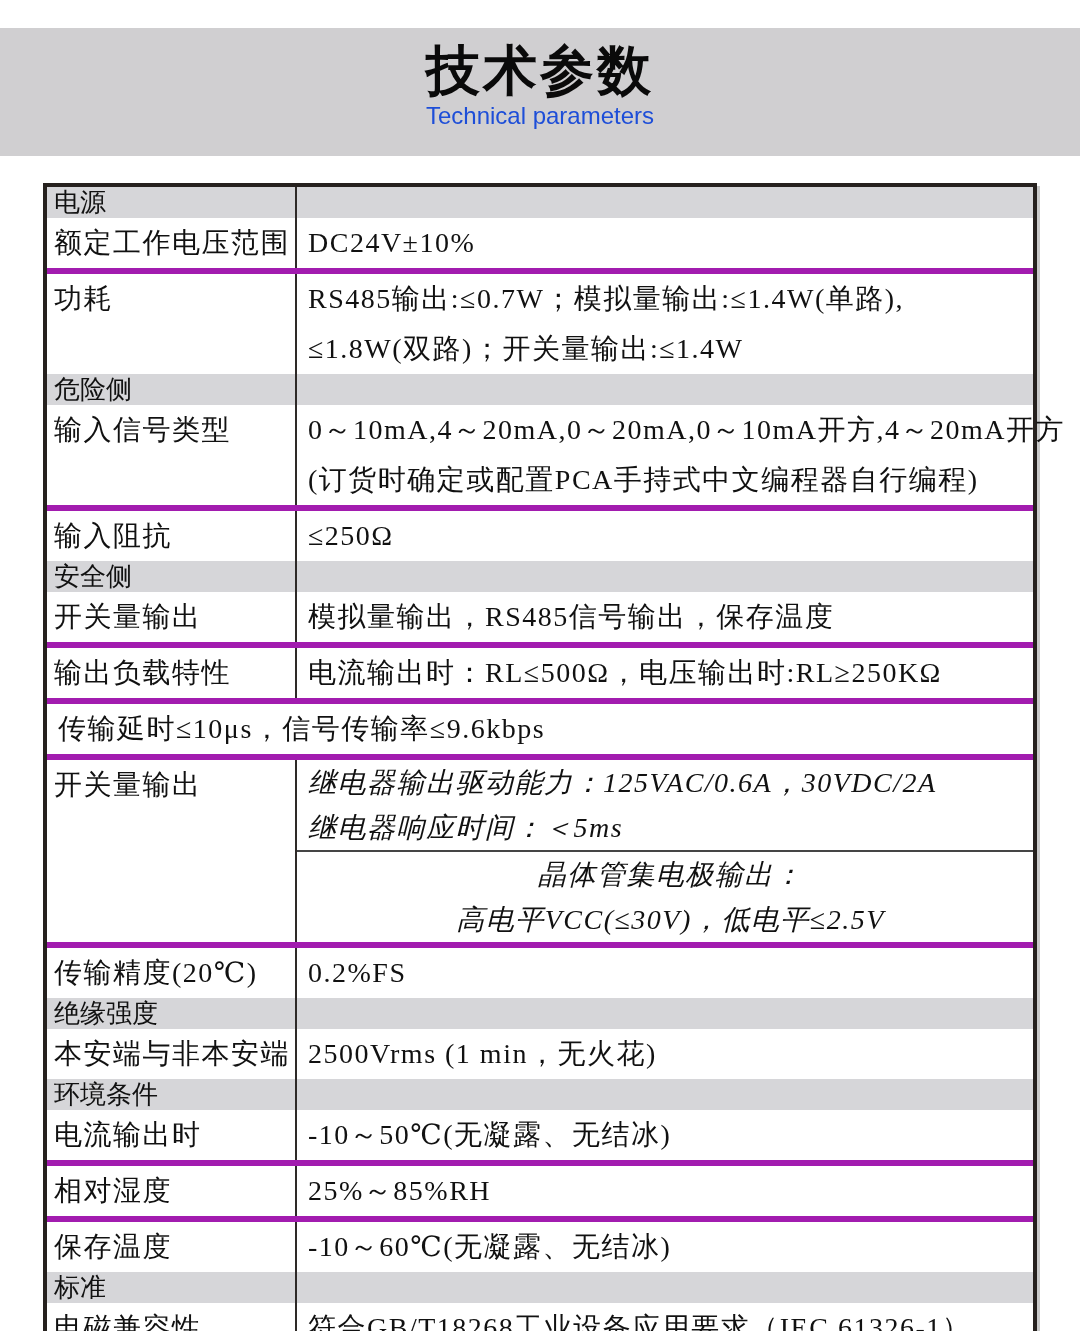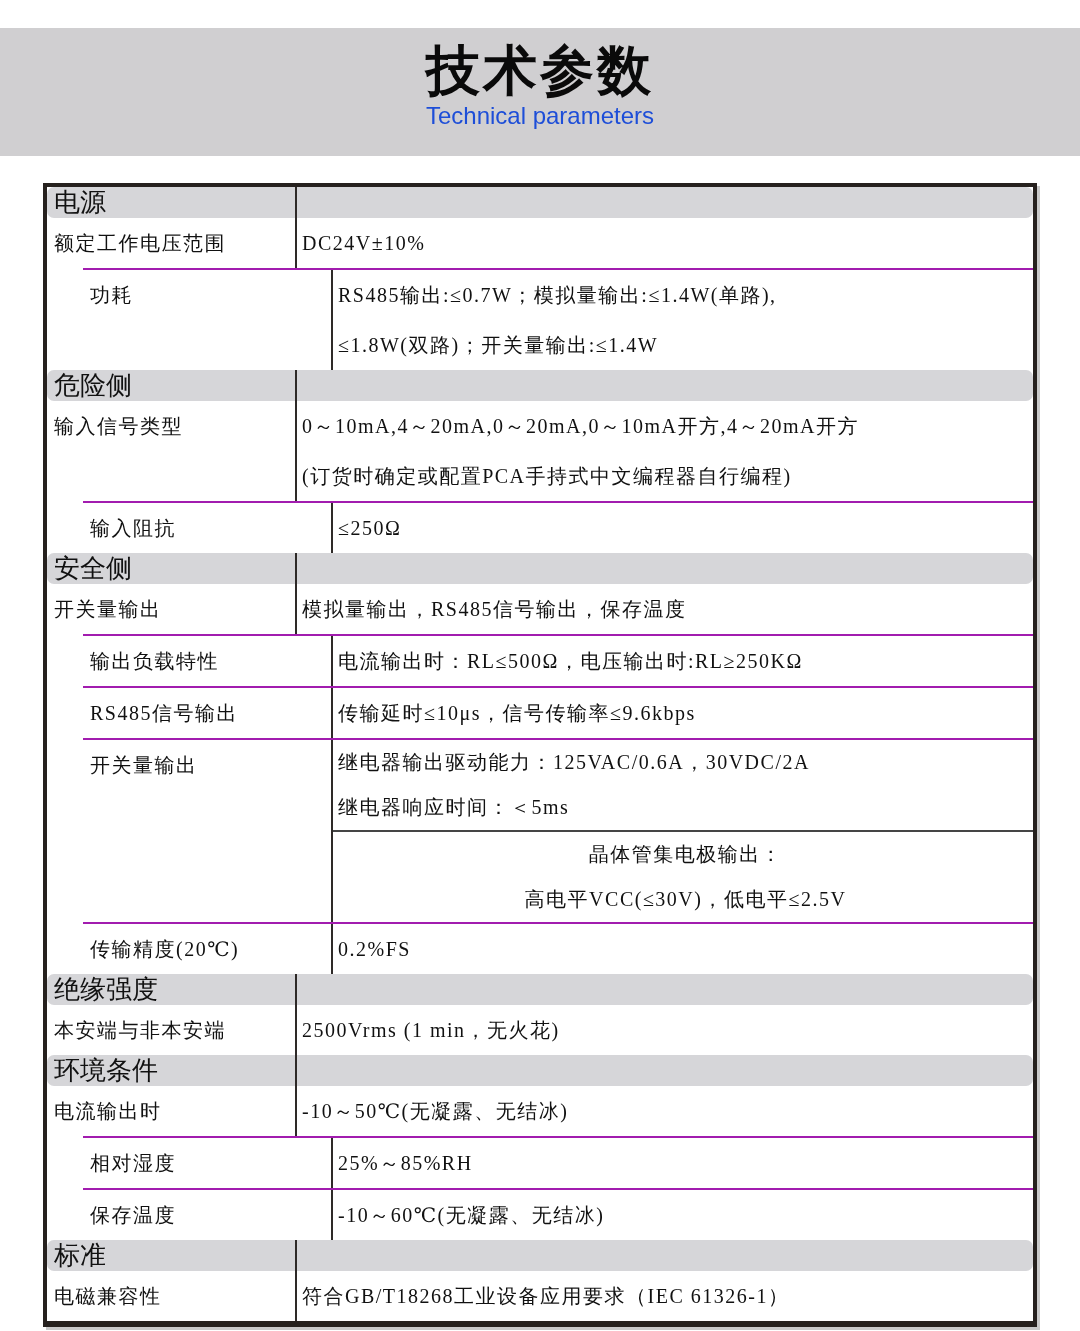--- a/index.html
+++ b/index.html
@@ -44,35 +44,34 @@
     box-shadow:3px 3px 0 #c9c9c9;
   }
   .trow { display:flex; }
   .trow .cell.label {
     flex:0 0 250px; width:250px;
     border-right:2px solid #2e2a28;
     padding-left:7px;
   }
   .trow .cell.value { flex:1 1 auto; min-width:0; }
   .trow.normal {
-    font-size:20px;
+    font-size:28px;
     letter-spacing:1.5px;
     line-height:50px;
   }
   .trow.normal .cell.label { line-height:50px; }
-  .trow.bt { border-top:2px solid #a21caf;margin-left:36px; }
+  .trow.bt { border-top:6px solid #a21caf; }
   .trow.section {
     height:31px;
     background:#d6d6d9;
     font-size:26px;
     line-height:31px;
-    border-radius:7px;
   }
-  .vline { padding-left:5px; line-height:50px; white-space:nowrap; }
-  .trow.tall .vline { line-height:45px; }
+  .vline { padding-left:11px; line-height:50px; white-space:nowrap; }
+  .trow.tall .vline { line-height:45px;font-style:italic; }
   .vblock + .vblock { border-top:2px solid #454545;text-align:center; }
 </style>
 </head>
 <body>
 
 <div class="page">
   <div class="header-band">
     <div class="page-title">技术参数</div>
     <div class="page-subtitle">Technical parameters</div>
   </div>
@@ -121,21 +120,20 @@
           <div class="vline">模拟量输出，RS485信号输出，保存温度</div>
         </div>
       </div>
       <div class="trow normal bt">
         <div class="cell label">输出负载特性</div>
         <div class="cell value">
           <div class="vline">电流输出时：RL≤500Ω，电压输出时:RL≥250KΩ</div>
         </div>
       </div>
       <div class="trow normal bt">
-        <div class="cell label">RS485信号输出</div>
         <div class="cell value">
           <div class="vline">传输延时≤10μs，信号传输率≤9.6kbps</div>
         </div>
       </div>
       <div class="trow normal bt tall">
         <div class="cell label">开关量输出</div>
         <div class="cell value">
           <div class="vblock">
             <div class="vline">继电器输出驱动能力：125VAC/0.6A，30VDC/2A</div>
             <div class="vline">继电器响应时间：＜5ms</div>

